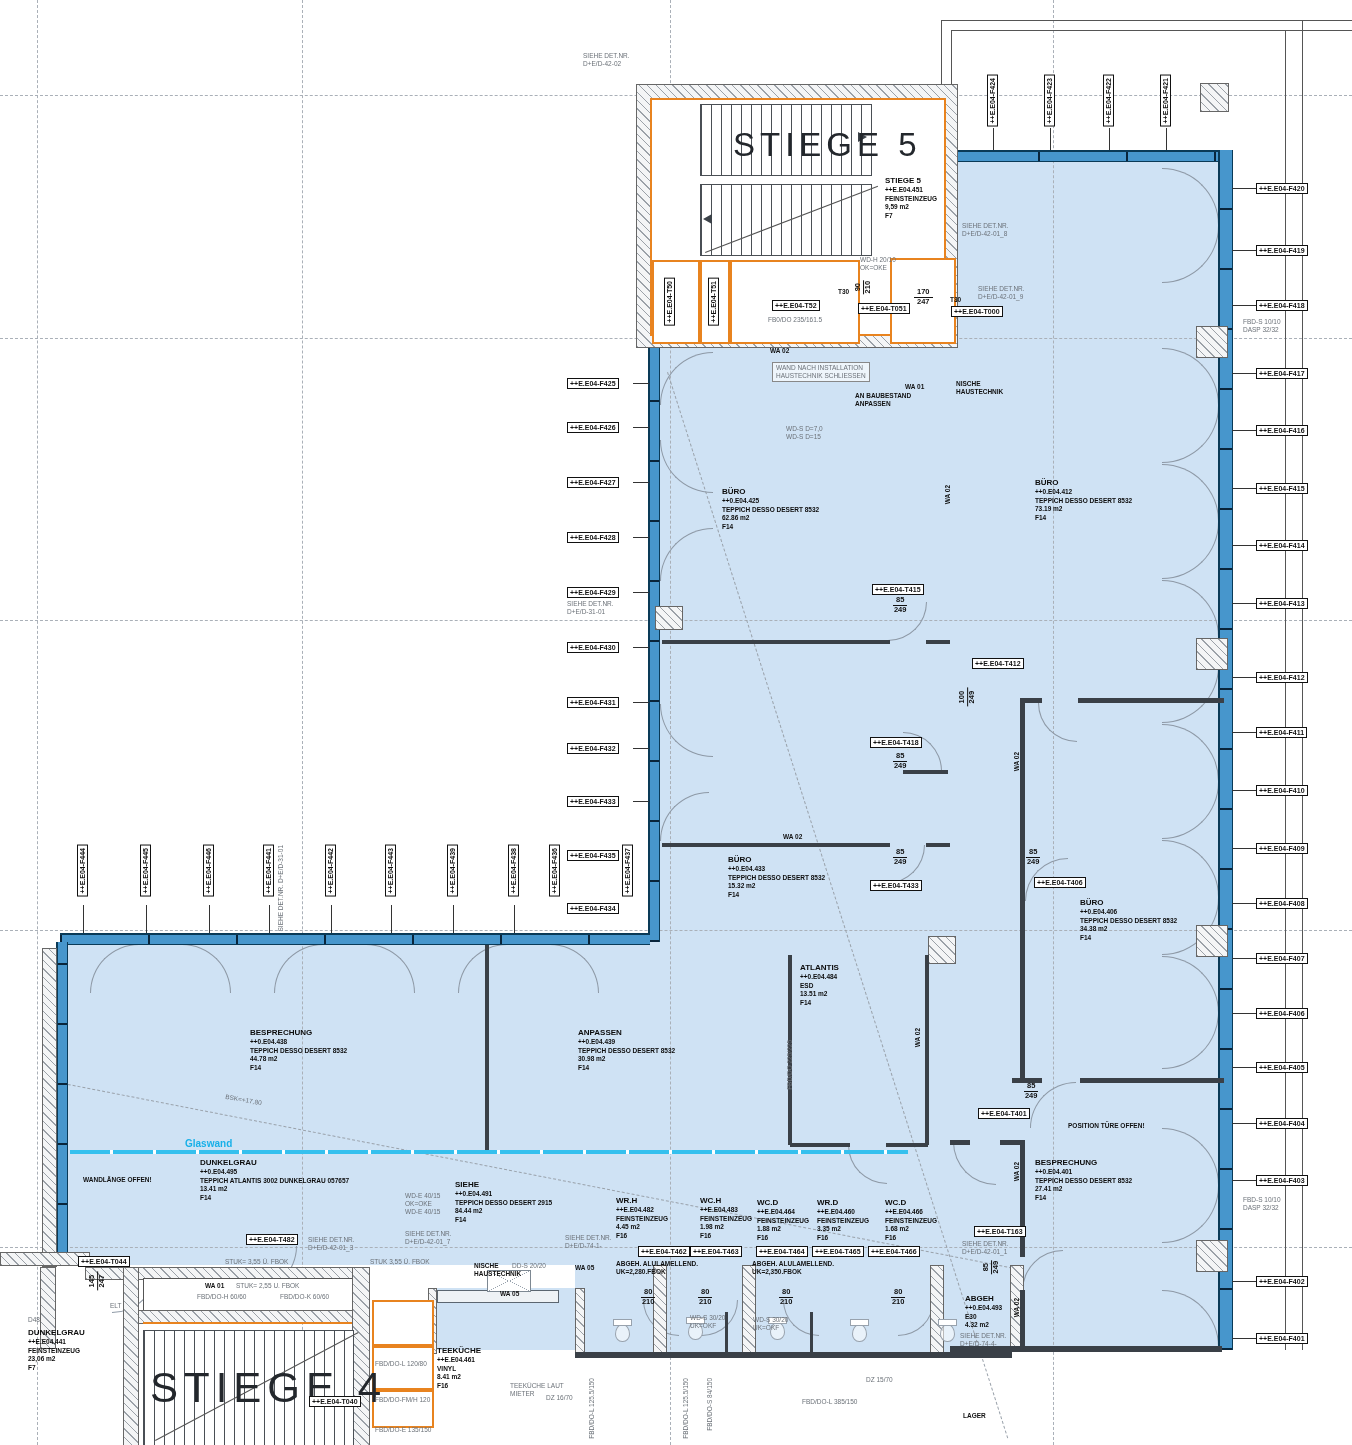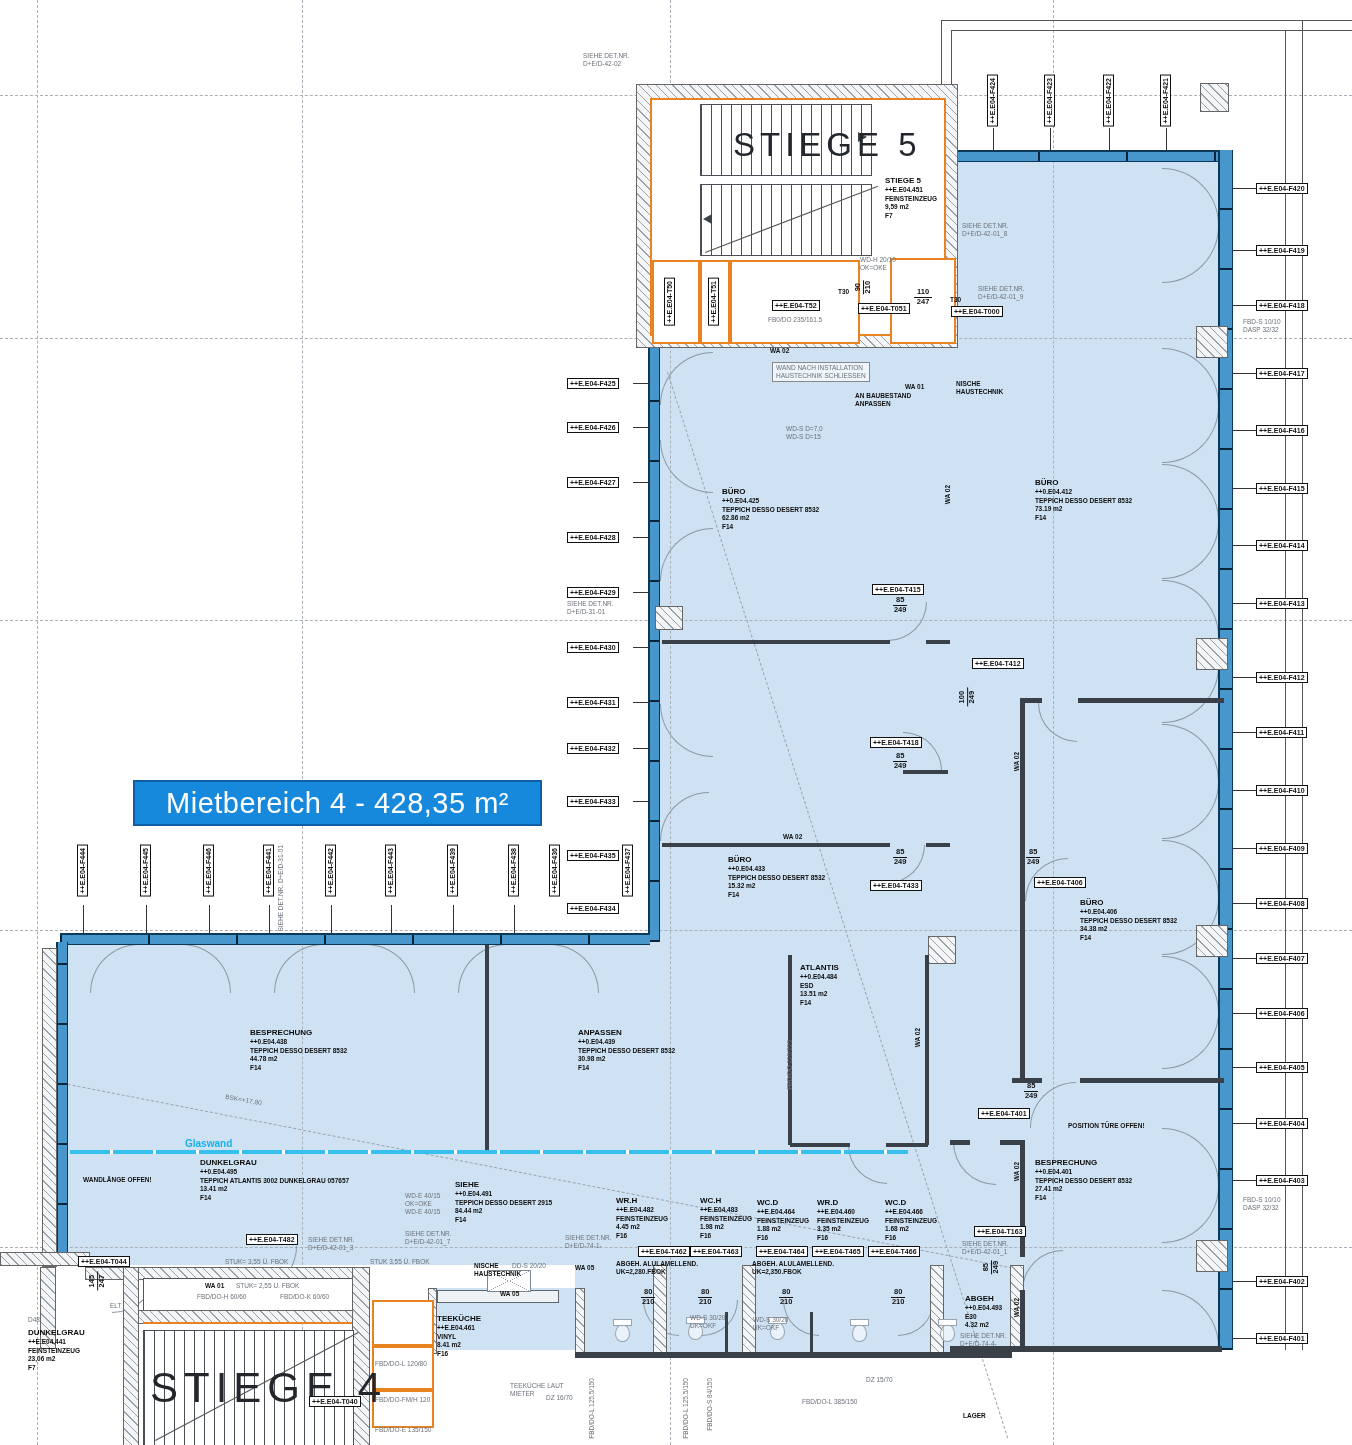--- a/index.html
+++ b/index.html
@@ -164,23 +164,20 @@
   <div class="big-title" id="title4">STIEGE 4</div>
   <div class="orange-room" style="left:372px;top:1300px;width:58px;height:42px"></div>
   <div class="orange-room" style="left:372px;top:1346px;width:58px;height:40px"></div>
   <div class="orange-room" style="left:372px;top:1390px;width:58px;height:34px"></div>
   <div class="hatch" style="left:0px;top:1252px;width:88px;height:12px"></div>
   <div class="hatch" style="left:40px;top:1267px;width:14px;height:80px"></div>
 
   <div class="diag" style="left:668px;top:372px;width:1119px;transform:rotate(72.3deg)"></div>
   <div class="diag" style="left:58px;top:1082px;width:972px;transform:rotate(11deg)"></div>
 
-  <div class="banner" style="background: rgb(23, 137, 220); border: 2px solid rgb(14, 95, 166);">
-    <span>Mietbereich 4  -  428,35 m²</span>
-  </div>
 <div class="room-label" style="left: 885px; top: 176px;">
       <div class="rname">STIEGE 5</div>
       <div>++E.E04.451</div>
       <div>FEINSTEINZEUG</div>
       <div>9,59 m2</div>
       <div>F7</div>
     </div>
     <div class="room-label" style="left: 722px; top: 487px;">
       <div class="rname">BÜRO</div>
       <div>++0.E04.425</div>
@@ -285,21 +282,21 @@
       <div>TEPPICH DESSO DESERT 8532</div>
       <div>27.41 m2</div>
       <div>F14</div>
     </div>
     <div class="room-label" style="left: 965px; top: 1294px;">
       <div class="rname">ABGEH</div>
       <div>++0.E04.493</div>
       <div>E30</div>
       <div>4.32 m2</div>
     </div>
-    <div class="room-label" style="left: 437px; top: 1314px;">
+    <div class="room-label" style="left: 437px; top: 1346px;">
       <div class="rname">TEEKÜCHE</div>
       <div>++E.E04.461</div>
       <div>VINYL</div>
       <div>8.41 m2</div>
       <div>F16</div>
     </div>
     <div class="room-label" style="left: 28px; top: 1328px;">
       <div class="rname">DUNKELGRAU</div>
       <div>++E.E04.441</div>
       <div>FEINSTEINZEUG</div>
@@ -497,21 +494,21 @@
     <div class="ftext g v" style="left: 682px; top: 1378px;">FBD/DO-L 125.5/150</div>
     <div class="ftext g v" style="left: 706px; top: 1378px;">FBD/DO-S 84/150</div>
     <div class="ftext g v" style="left: 786px; top: 1040px;">FBD/DO 225/225</div>
     <div class="dim" style="left: 893px; top: 596px;"><span class="a">85</span><span>249</span></div>
     <div class="dim" style="left: 893px; top: 752px;"><span class="a">85</span><span>249</span></div>
     <div class="dim" style="left: 893px; top: 848px;"><span class="a">85</span><span>249</span></div>
     <div class="dim" style="left: 1026px; top: 848px;"><span class="a">85</span><span>249</span></div>
     <div class="dim" style="left: 1024px; top: 1082px;"><span class="a">85</span><span>249</span></div>
     <div class="dim v" style="left: 984px; top: 1258px;"><span class="a">85</span><span>249</span></div>
     <div class="dim v" style="left: 958px; top: 688px;"><span class="a">100</span><span>249</span></div>
-    <div class="dim" style="left: 914px; top: 288px;"><span class="a">110</span><span>247</span></div>
+    <div class="dim" style="left: 914px; top: 288px;"><span class="a">170</span><span>247</span></div>
     <div class="dim v" style="left: 856px; top: 278px;"><span class="a">90</span><span>210</span></div>
     <div class="dim v" style="left: 88px; top: 1272px;"><span class="a">145</span><span>247</span></div>
     <div class="dim" style="left: 641px; top: 1288px;"><span class="a">80</span><span>210</span></div>
     <div class="dim" style="left: 698px; top: 1288px;"><span class="a">80</span><span>210</span></div>
     <div class="dim" style="left: 779px; top: 1288px;"><span class="a">80</span><span>210</span></div>
     <div class="dim" style="left: 891px; top: 1288px;"><span class="a">80</span><span>210</span></div>
     <div class="arc tl" style="left: 660px; top: 352px; width: 52px; height: 52px;"></div>
     <div class="arc bl" style="left: 660px; top: 440px; width: 52px; height: 52px;"></div>
     <div class="arc tl" style="left: 660px; top: 528px; width: 52px; height: 52px;"></div>
     <div class="arc bl" style="left: 660px; top: 704px; width: 52px; height: 52px;"></div>

